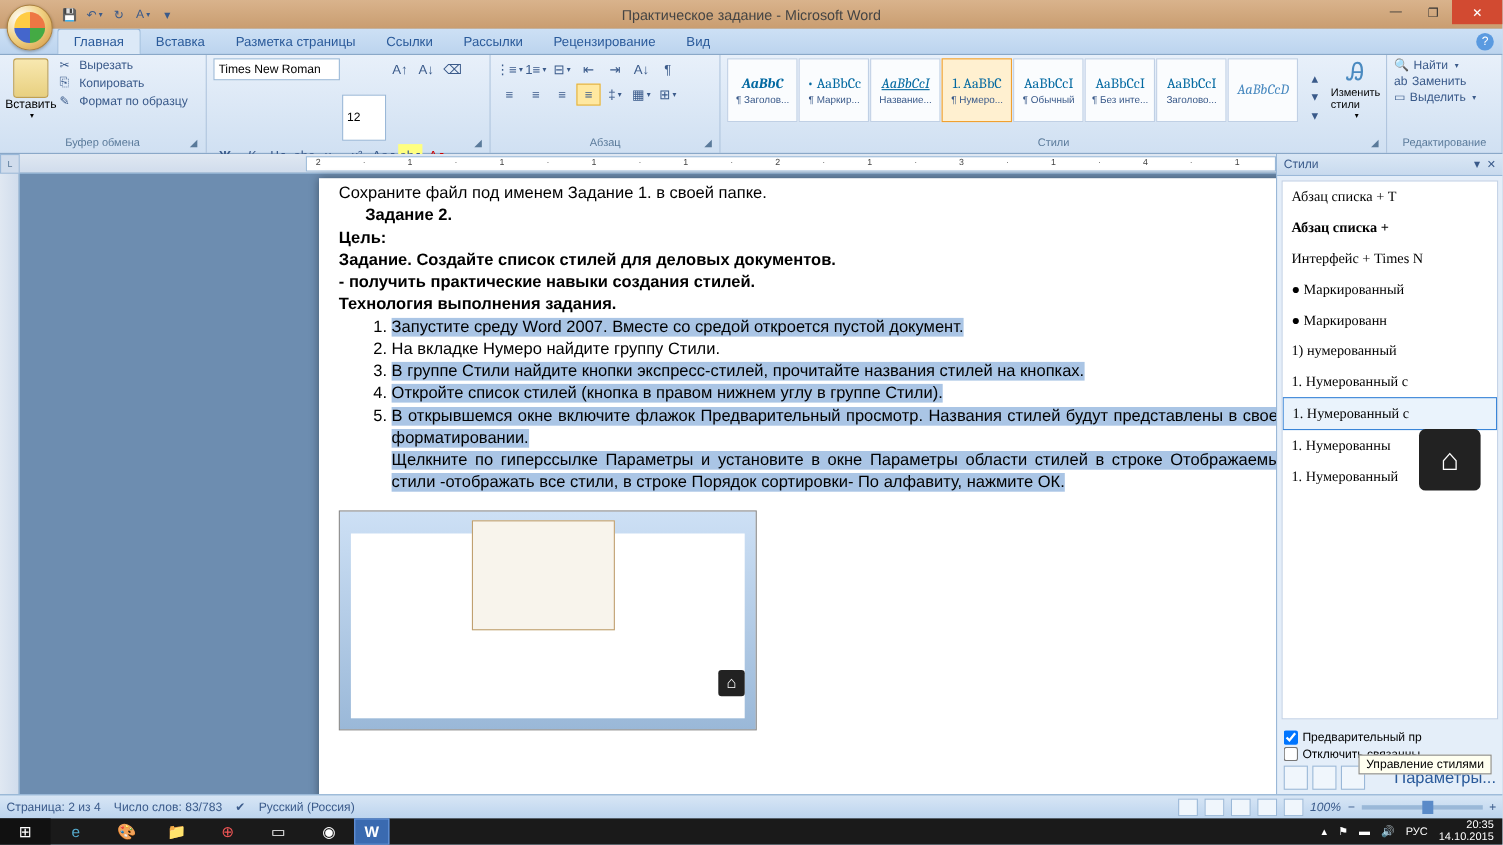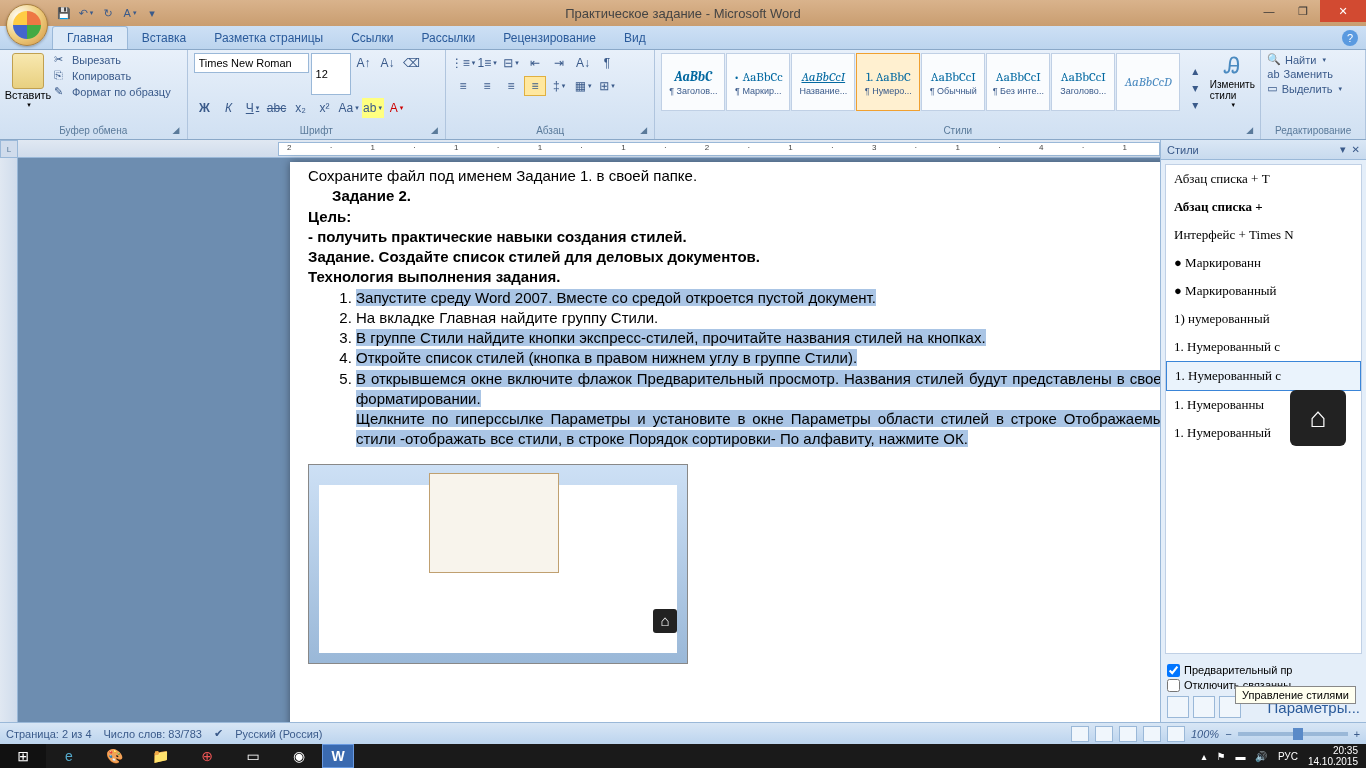--- a/index.html
+++ b/index.html
@@ -31,21 +31,21 @@
 
 .paste-big { display: flex; flex-direction: column; align-items: center; width: 44px; font-size: 11px; }
 .paste-icon { width: 32px; height: 36px; background: linear-gradient(#f8e8b0, #e8d080); border: 1px solid #c0a050; border-radius: 3px; }
 .clip-col { display: flex; flex-direction: column; gap: 2px; font-size: 11px; color: #3a5a8a; }
 .clip-row { display: flex; align-items: center; gap: 4px; white-space: nowrap; }
 .clip-ico { width: 14px; height: 14px; }
 
 
 .font-row { display: flex; gap: 2px; margin-bottom: 3px; }
 .font-name { width: 115px; height: 20px; border: 1px solid #9ab8d8; background: #fff; font-size: 11px; padding: 2px 4px; }
-.font-size { width: 40px; height: 20px; border: 1px solid #9ab8d8; background: #fff; font-size: 11px; padding: 20px 4px; }
+.font-size { width: 40px; height: 20px; border: 1px solid #9ab8d8; background: #fff; font-size: 11px; padding: 20px 4px; margin-top: 33px; }
 .r-btn { width: 22px; height: 20px; border: 1px solid transparent; display: inline-flex; align-items: center; justify-content: center; font-size: 12px; color: #3a5a8a; background: transparent; }
 
 
 .para-row { display: flex; gap: 2px; margin-bottom: 3px; }
 
 
 .styles-gallery { display: flex; gap: 1px; }
 .style-item { width: 64px; height: 58px; border: 1px solid #c0d0e5; background: #fafcfe; display: flex; flex-direction: column; align-items: center; justify-content: center; font-size: 9px; padding: 2px; }
 .style-item.sel { border: 1px solid #f0a030; background: #fff0d0; }
 .style-prev { font-size: 13px; color: #0369a1; margin-bottom: 2px; font-family: Cambria, serif; }
@@ -77,21 +77,21 @@
 .embedded-dialog { position:absolute; left: 120px; top: 8px; width: 130px; height: 100px; background:#f8f4ec; border:1px solid #c0a070; }
 
 
 .styles-pane { width: 206px; background: #e4eef9; border-left: 1px solid #9ab8d8; display: flex; flex-direction: column; }
 .pane-header { height: 20px; background: linear-gradient(#dae7f5,#c8daee); border-bottom:1px solid #9ab8d8; display:flex; align-items:center; padding:0 6px; font-size:11px; color:#3a5a8a; }
 .pane-header .close-x { margin-left:auto; font-size:10px; }
 .style-list { flex:1; background:#fff; margin:4px; border:1px solid #c0d0e5; overflow:hidden; position:relative; }
 .style-row { padding: 6px 8px; font-size: 13px; font-family: "Times New Roman", serif; border-bottom: 0; white-space: nowrap; overflow:hidden; }
 .style-row.sel { border: 1px solid #3a85d8; background:#eaf3fc; }
 .pane-footer { padding: 4px 6px; font-size: 11px; }
-.pane-check { display:flex; gap:4px; margin:2px 0; }
+.pane-check { display:flex; align-items:center; gap:4px; margin:2px 0; }
 .pane-btns { display:flex; gap:4px; margin-top:4px; align-items:center; }
 .pane-sq { width:22px; height:22px; border:1px solid #9ab8d8; background:#f0f6fc; }
 .pane-link { color:#2a5a9a; margin-left:auto; font-size:15px; }
 .tooltip-mg { position:absolute; right: 10px; bottom: 18px; background:#fffff0; border:1px solid #888; padding:2px 6px; font-size:11px; }
 
 
 .badge { position:absolute; right: 20px; top: 390px; width: 56px; height: 56px; background:#222; border-radius:6px; display:flex; align-items:center; justify-content:center; color:#fff; font-size:28px; }
 
 
 .statusbar { position: absolute; bottom: 24px; left: 0; right: 0; height: 22px; background: linear-gradient(#d8e6f5,#bcd4ee); border-top:1px solid #9ab8d8; display:flex; align-items:center; font-size:11px; color:#3a5a8a; padding:0 6px; gap:12px; }
@@ -300,26 +300,26 @@
     <div class="ruler-h">
       <div class="ruler-track">
           <div class="ruler-numbers">2 · 1 · 1 · 1 · 1 · 2 · 1 · 3 · 1 · 4 · 1 · 5 · 1 · 6 · 1 · 7 · 1 · 8 · 1 · 9 · 1 · 10 · 1 · 11 · 1 · 12 · 1 · 13 · 1 · 14 · 1 · 15 · 1 · 16 · 1 · 17 · 1 · 18</div>
         </div>
     </div>
     <div class="page">
       <div class="doc-text">
         <p>Сохраните файл под именем Задание 1. в своей папке.</p>
         <p class="bold" style="text-indent:24px">Задание 2.</p>
         <p class="bold">Цель:</p>
+        <p class="bold">Задание. Создайте список стилей для деловых документов.</p>
         <p class="bold"> - получить практические навыки создания стилей.</p>
-        <p class="bold">Задание. Создайте список стилей для деловых документов.</p>
         <p class="bold">Технология выполнения задания.</p>
         <ol>
           <li><span class="hl">Запустите среду Word 2007. Вместе со средой откроется пустой документ.</span></li>
-          <li><span>На вкладке Главная найдите группу Стили.</span></li>
+          <li><span>На вкладке Нумеро найдите группу Стили.</span></li>
           <li><span class="hl">В группе Стили найдите кнопки экспресс-стилей, прочитайте названия стилей на кнопках.</span></li>
           <li><span class="hl">Откройте список стилей (кнопка в правом нижнем углу в группе Стили).</span></li>
           <li><span class="hl">В открывшемся окне включите флажок Предварительный просмотр. Названия стилей будут представлены в своем форматировании.</span></li>
         </ol>
         <p style="padding-left:48px;text-align:justify"><span class="hl">Щелкните по гиперссылке Параметры и установите в окне Параметры области стилей в строке Отображаемые стили -отображать все стили, в строке Порядок сортировки- По алфавиту, нажмите ОК.</span></p>
         <div class="embedded-img">
           <div class="embedded-inner"></div>
           <div class="embedded-dialog"></div>
           <div style="position:absolute;right:10px;bottom:30px;width:24px;height:24px;background:#222;border-radius:3px;color:#fff;text-align:center;line-height:24px">⌂</div>
         </div>
@@ -330,22 +330,22 @@
   <div class="styles-pane">
     <div class="pane-header">
       <span>Стили</span>
       <span style="margin-left:auto">▾</span>
       <span class="close-x" style="margin-left:6px">✕</span>
     </div>
     <div class="style-list">
       <div class="style-row">Абзац списка + T</div>
       <div class="style-row" style="font-weight:bold">Абзац списка +</div>
       <div class="style-row">Интерфейс + Times N</div>
+      <div class="style-row">●  Маркированный</div>
       <div class="style-row">●  Маркированн</div>
-      <div class="style-row">●  Маркированный</div>
       <div class="style-row">1)  нумерованный</div>
       <div class="style-row">1.  Нумерованный с</div>
       <div class="style-row sel">1.  Нумерованный с</div>
       <div class="style-row">1.  Нумерованны</div>
       <div class="style-row" style="font-weight:normal">1.  Нумерованный</div>
     </div>
     <div class="pane-footer">
       <label class="pane-check">
           <input type="checkbox" checked="" style="">
           <span>Предварительный пр</span>

